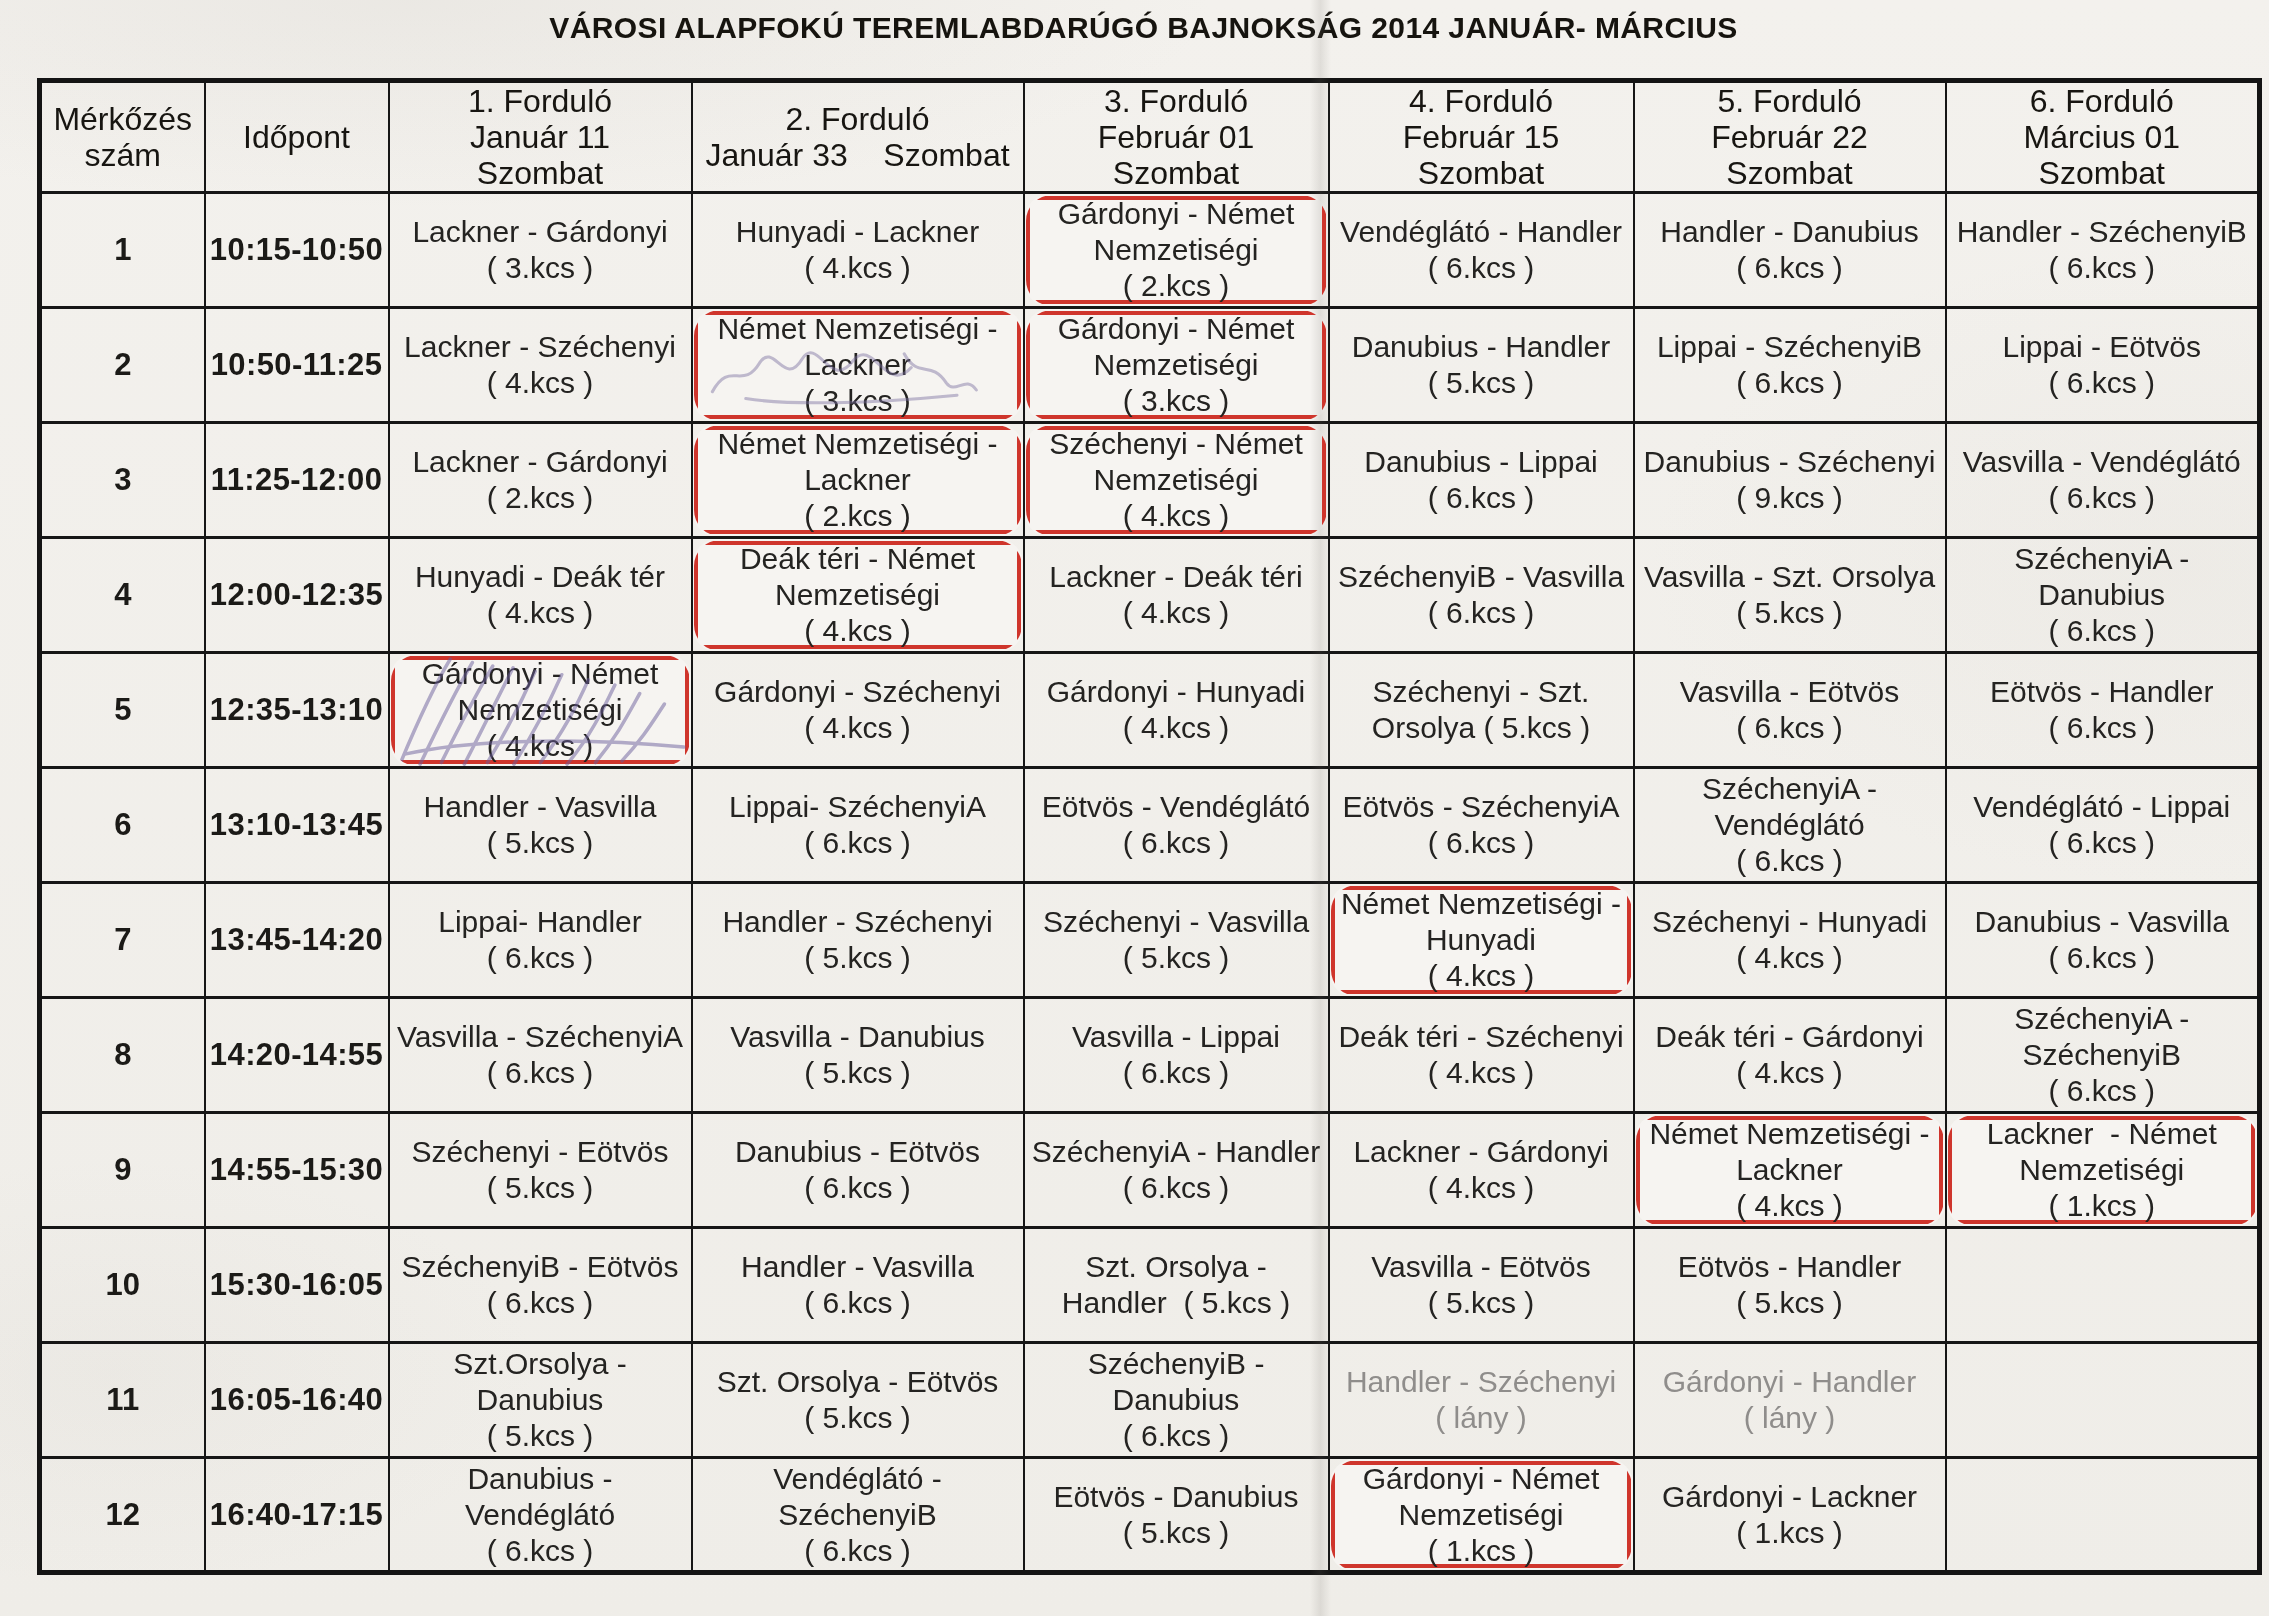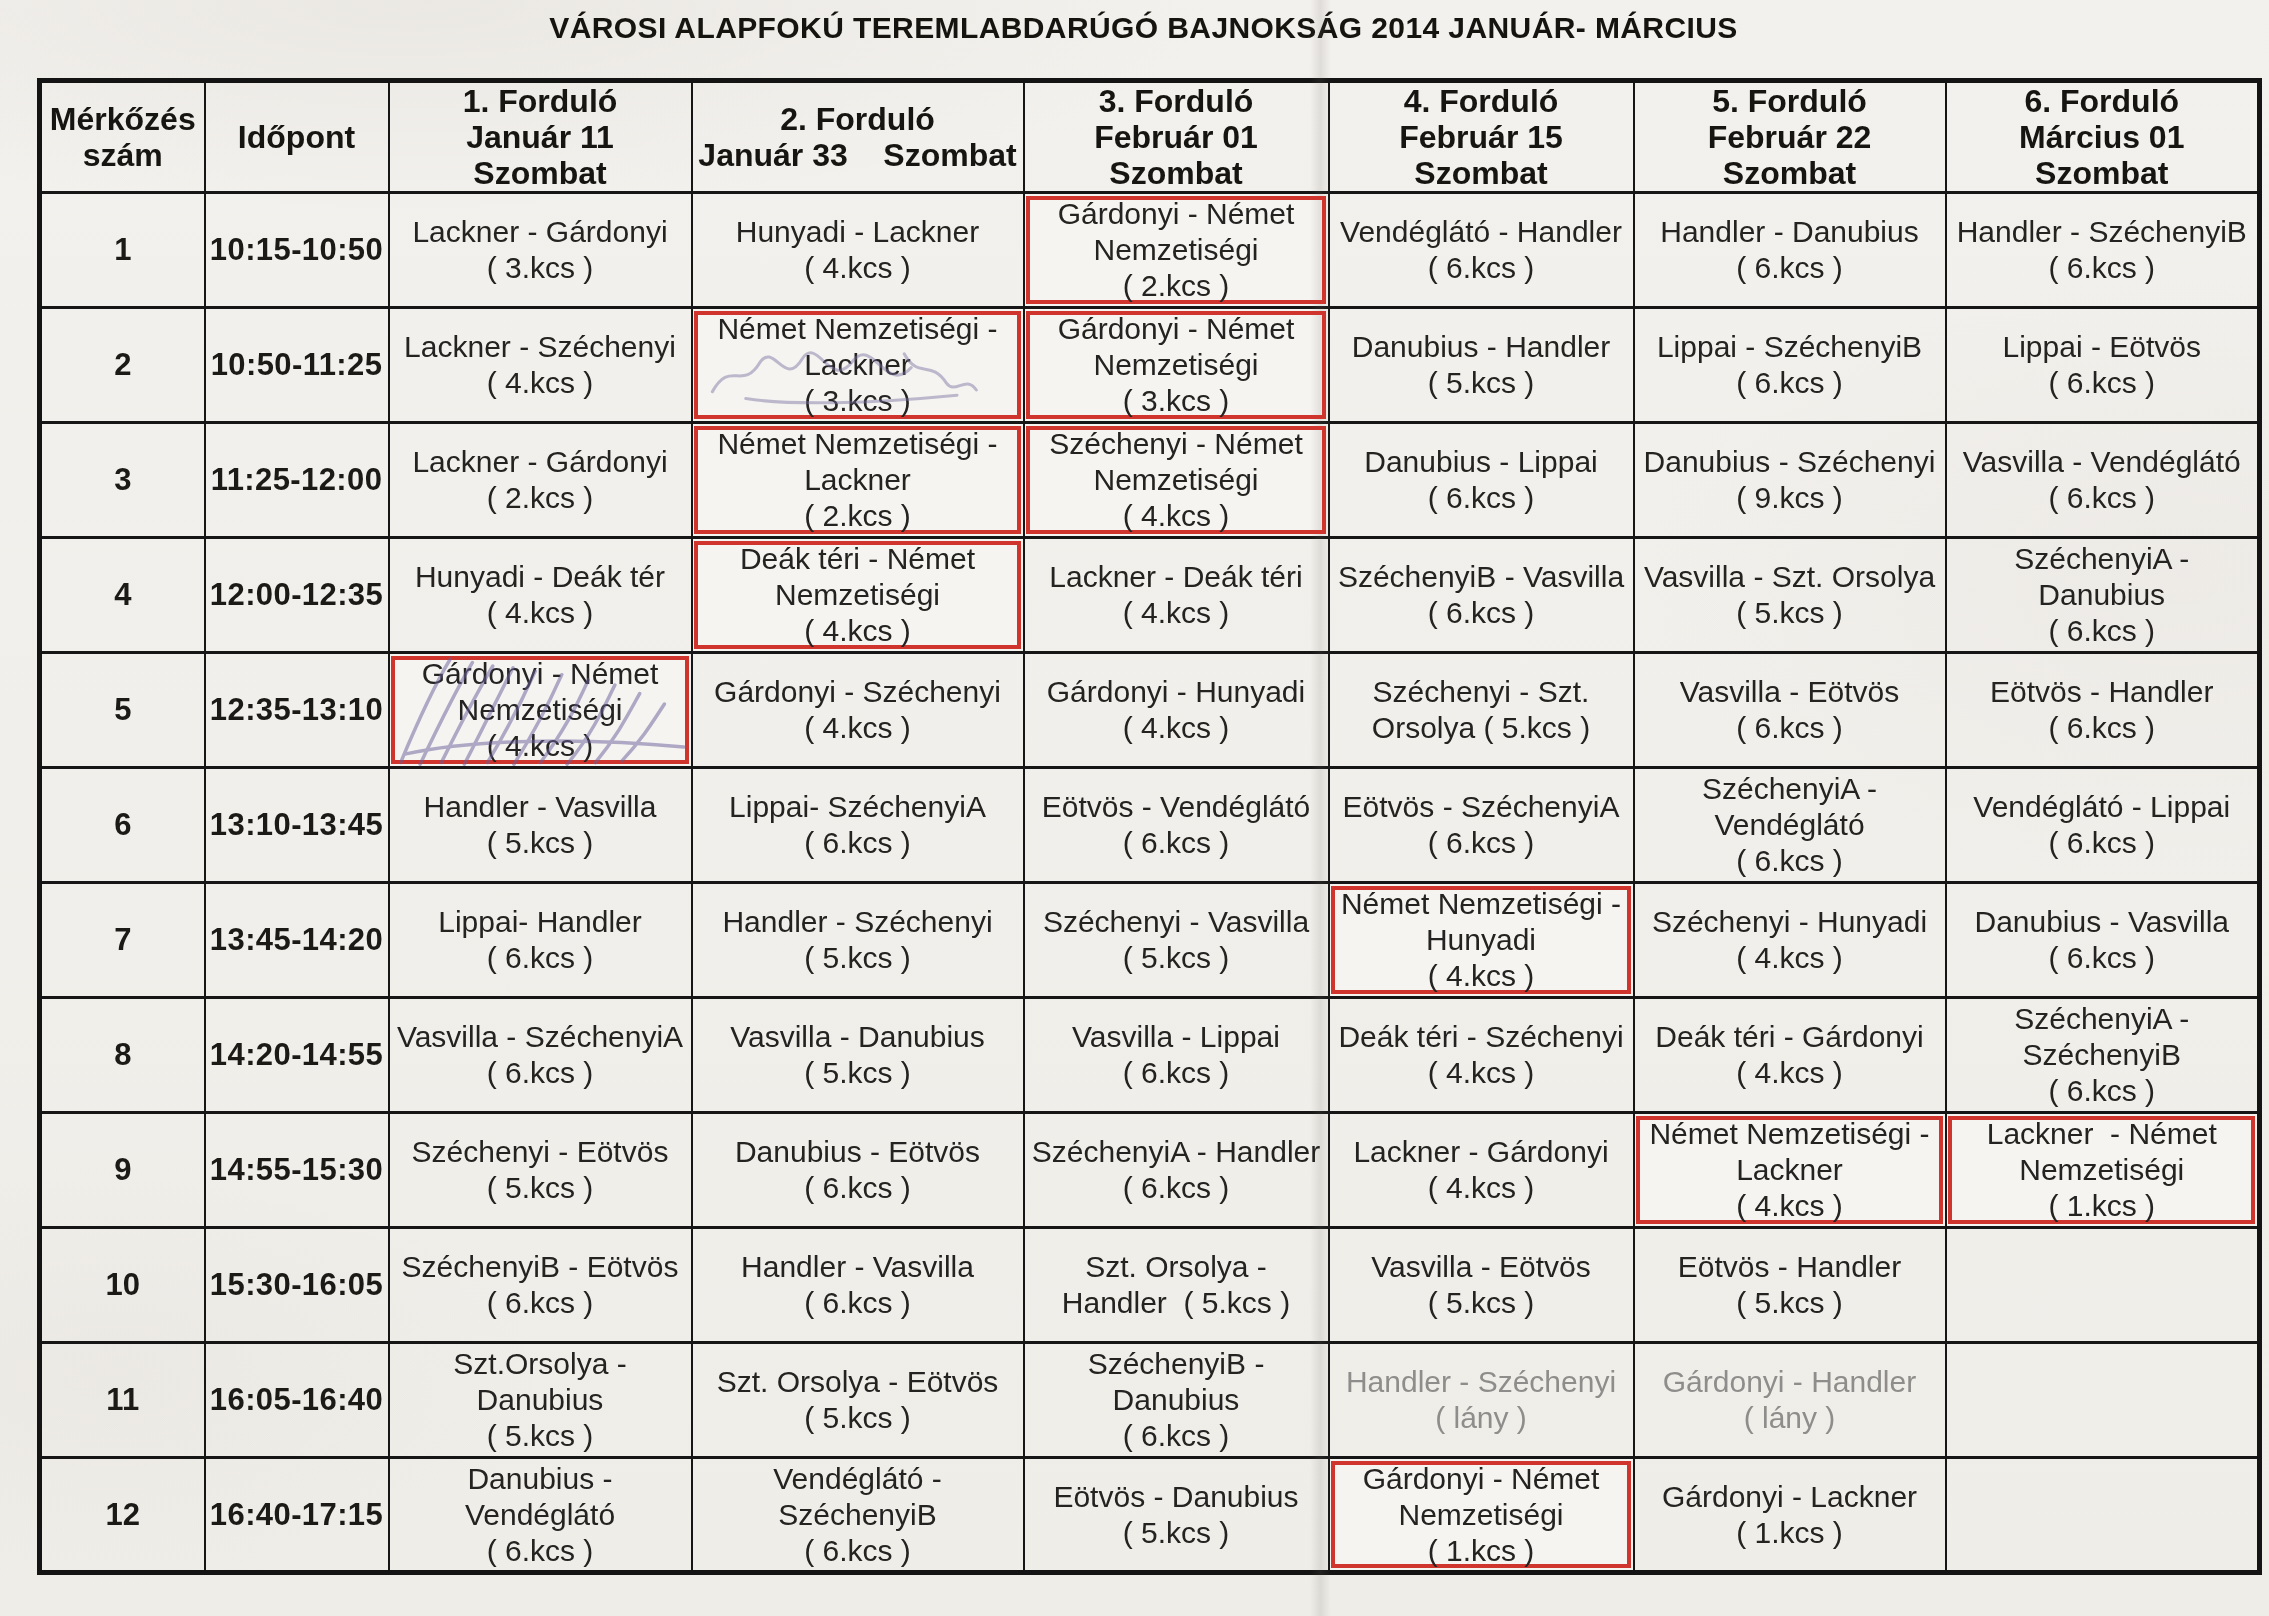--- a/index.html
+++ b/index.html
@@ -23,26 +23,26 @@
     position:absolute; left:37px; top:78px; width:2220px; height:1494px;
     border-collapse:collapse; table-layout:fixed;
     border:5.3px solid #141414;
   }
   .sched th, .sched td {
     border:2.7px solid #161616; padding:0 3.5px;
     text-align:center; vertical-align:middle; overflow:hidden;
   }
   .sched thead tr { height:111px; }
   .sched tbody tr { height:115px; border-top:3.5px solid #161616; }
-  .hcell { font-size:32px; font-weight:bold; line-height:36px; white-space:pre-wrap; color:#171511; }
+  .hcell { font-size:32px; font-weight:normal; line-height:36px; white-space:pre-wrap; color:#171511; }
   .num-cell  { font-size:31px; font-weight:bold; color:#1b1a17; }
   .time-cell { font-size:31px; font-weight:bold; letter-spacing:0.4px; color:#1b1a17; }
   .match-cell { position:relative; font-size:30px; color:#242321; }
   .txt { position:relative; white-space:pre-wrap; line-height:36px; z-index:2; }
-  .match-cell.hl { background:#f6f4f1; }
+  .match-cell.hl { background:#f6f4f1;border-radius:28px; }
   .match-cell.hl::after {
     content:""; position:absolute; inset:1.8px;
     border:4.4px solid #cf352c; pointer-events:none; z-index:1;
   }
   .gray .txt { color:#8f8d8b; }
   .scribble { position:absolute; inset:0; width:100%; height:100%; z-index:3; pointer-events:none; }
   .crease {
     position:absolute; left:1310px; top:0; width:21px; height:100%;
     background:linear-gradient(90deg, rgba(0,0,0,0), rgba(112,107,101,.15), rgba(0,0,0,0));
     pointer-events:none;

